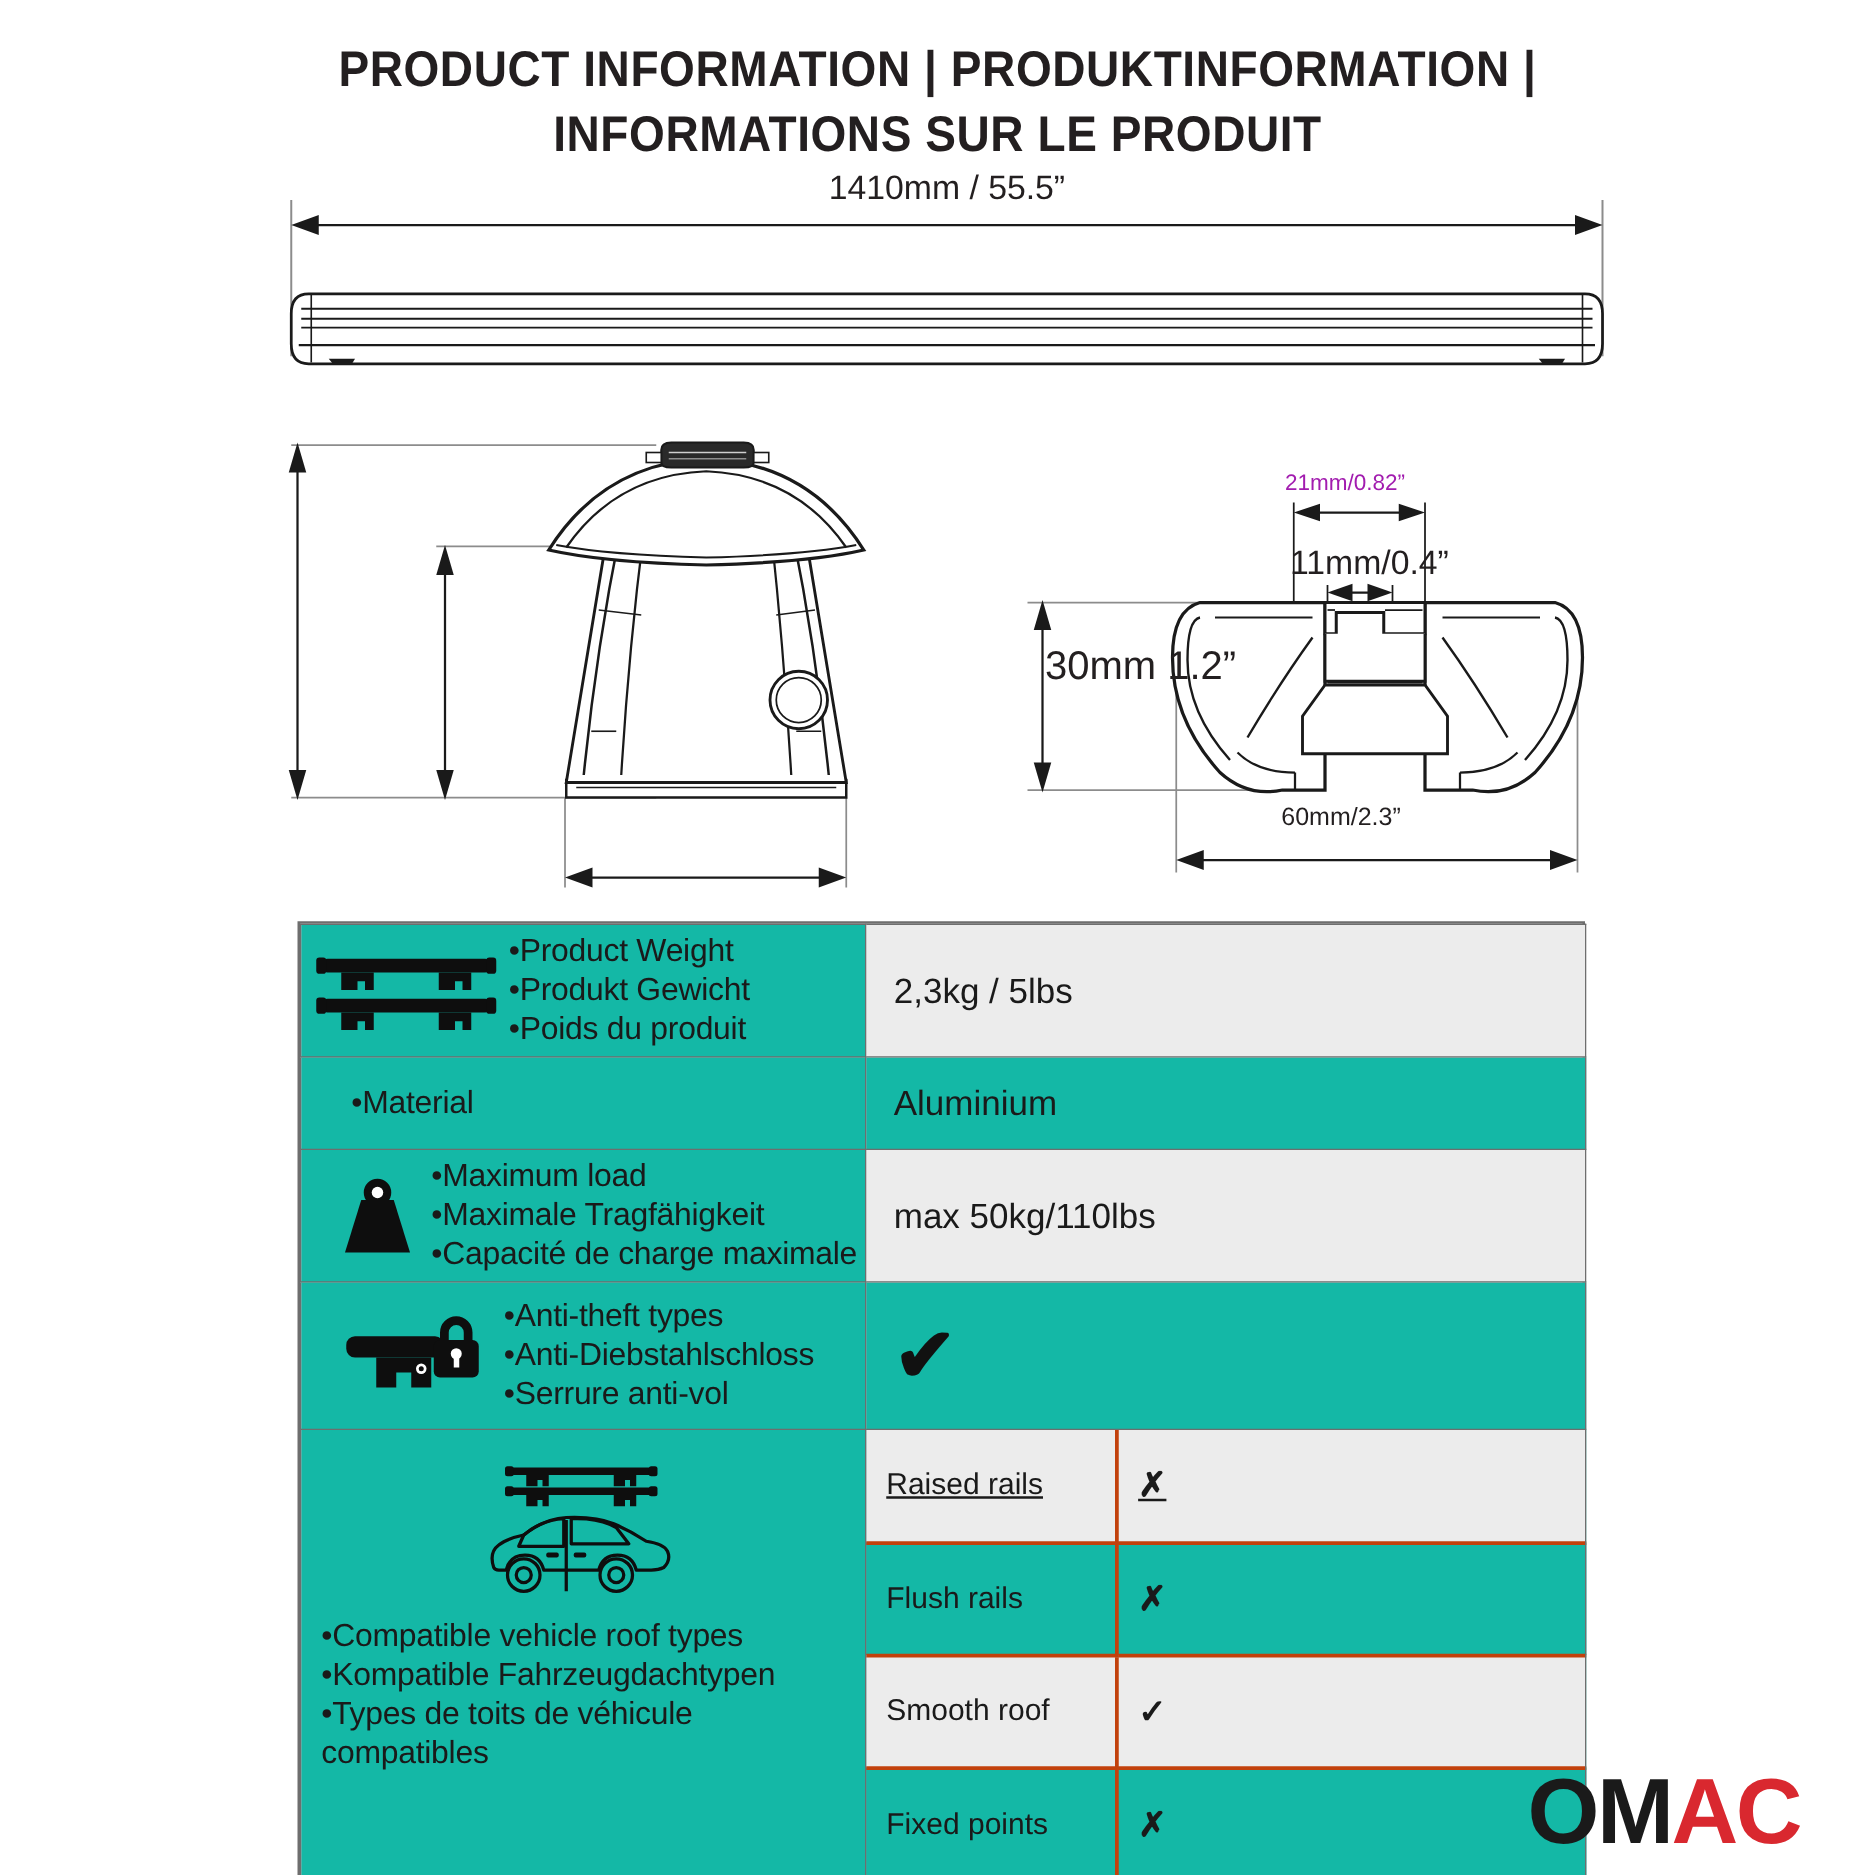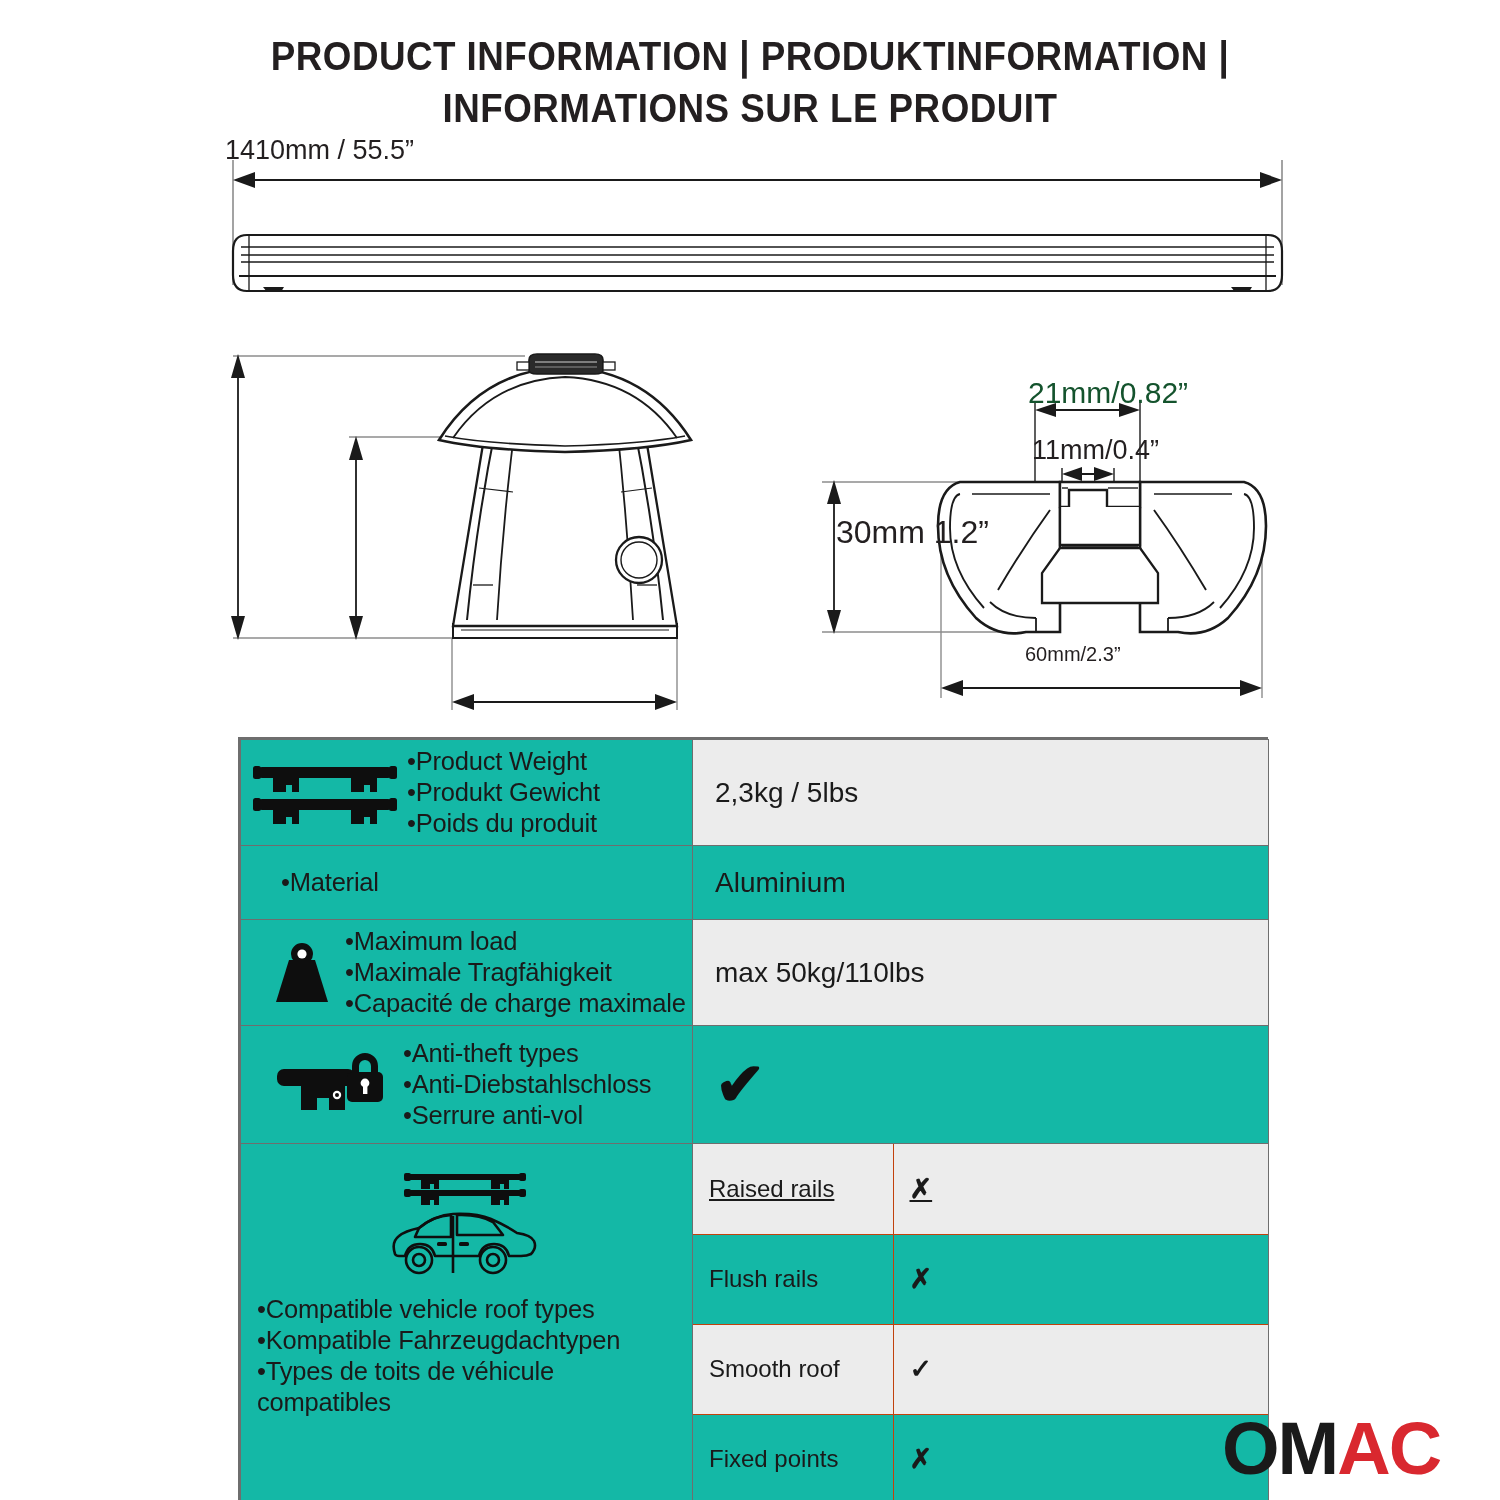--- a/index.html
+++ b/index.html
@@ -24,37 +24,37 @@
     font-size: 40px;
     letter-spacing: 0.5px;
     line-height: 52px;
     color: #231f20;
     transform: scaleX(0.92);
   }
 
   
   #rail-top-block { position: absolute; left: 225px; top: 135px; width: 1065px; height: 185px; }
   #rail-top-label {
-    position: absolute; left: 0; top: 0; width: 1065px; text-align: left;
+    position: absolute; left: 0; top: 0; width: 1065px; text-align: center;
     font-size: 27px; color: #231f20; letter-spacing: 0px;
   }
 
   
   #foot-block { position: absolute; left: 225px; top: 340px; width: 500px; height: 375px; }
   .dim-text {
     position: absolute; font-size: 28px; color: #231f20; line-height: 34px;
     white-space: pre-line;
   }
   #dim-125 { left: 14px; top: 495px; }
   #dim-90  { left: 132px; top: 495px; }
   #dim-104 { left: 248px; top: 640px; font-size: 28px; }
 
   
   #profile-block { position: absolute; left: 810px; top: 360px; width: 485px; height: 345px; }
-  #dim-21   { position: absolute; left: 218px; top: 16px; font-size: 30px; color: #14532d; }
+  #dim-21   { position: absolute; left: 218px; top: 16px; font-size: 18px; color: #a21caf; }
   #dim-11   { position: absolute; left: 222px; top: 75px; font-size: 27px; color: #231f20; }
   #dim-30   { position: absolute; left: 26px; top: 155px; font-size: 32px; color: #231f20; line-height: 34px; }
   #dim-60   { position: absolute; left: 215px; top: 283px; font-size: 20px; color: #231f20; }
 
   
   #spec-table {
     position: absolute; left: 238px; top: 737px;
     width: 1030px;
     border: 2px solid #6e6e6e;
     border-collapse: collapse;
@@ -76,21 +76,21 @@
   .label-flex { display: flex; align-items: center; gap: 6px; }
   .label-icon { flex: 0 0 auto; display: flex; align-items: center; justify-content: center; }
   .label-lines { font-size: 25.5px; line-height: 31px; color: #1a1a1a; letter-spacing: -0.2px; }
   .label-lines div { white-space: nowrap; }
   .value-text { font-size: 28px; color: #1a1a1a; }
 
   
   .sub-table { width: 100%; border-collapse: collapse; table-layout: fixed; }
   .sub-table col.s-name { width: 200px; }
   .sub-table col.s-mark { width: 376px; }
-  .sub-table td { border: 1px solid #c2410c; height: 90px; vertical-align: middle; }
+  .sub-table td { border: 3px solid #c2410c; height: 90px; vertical-align: middle; }
   .sub-name { padding-left: 16px; font-size: 24px; color: #1a1a1a; }
   .sub-mark { padding-left: 16px; font-size: 27px; color: #1a1a1a; font-weight: 600; }
   .sub-table tr:first-child td { border-top: none; text-decoration: underline; }
   .sub-table tr:last-child td { border-bottom: none; }
   .sub-table td:first-child { border-left: none; }
   .sub-table td:last-child { border-right: none; }
   .roof-cell { padding: 0 !important; }
 
   .check-big { font-size: 60px; line-height: 60px; font-weight: bold; color: #111; }
 

